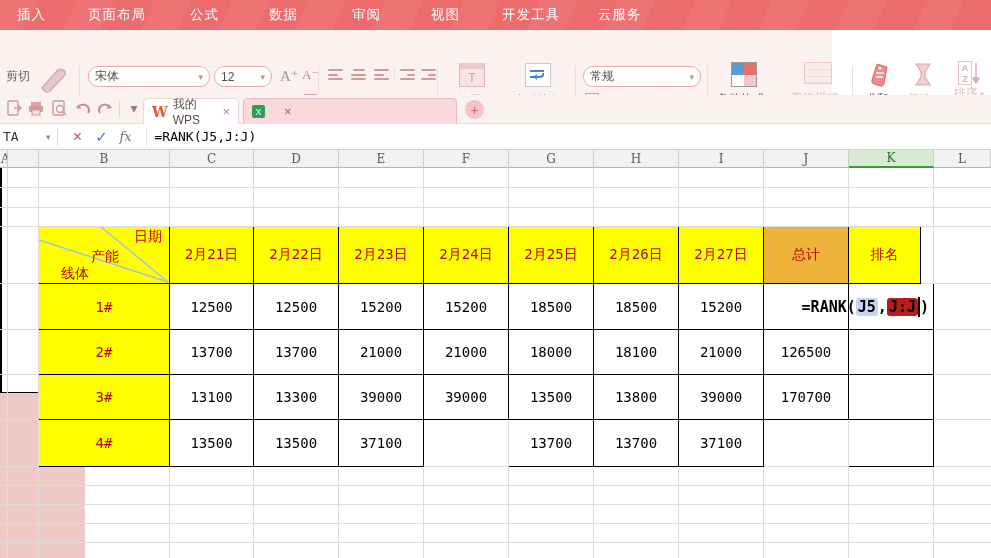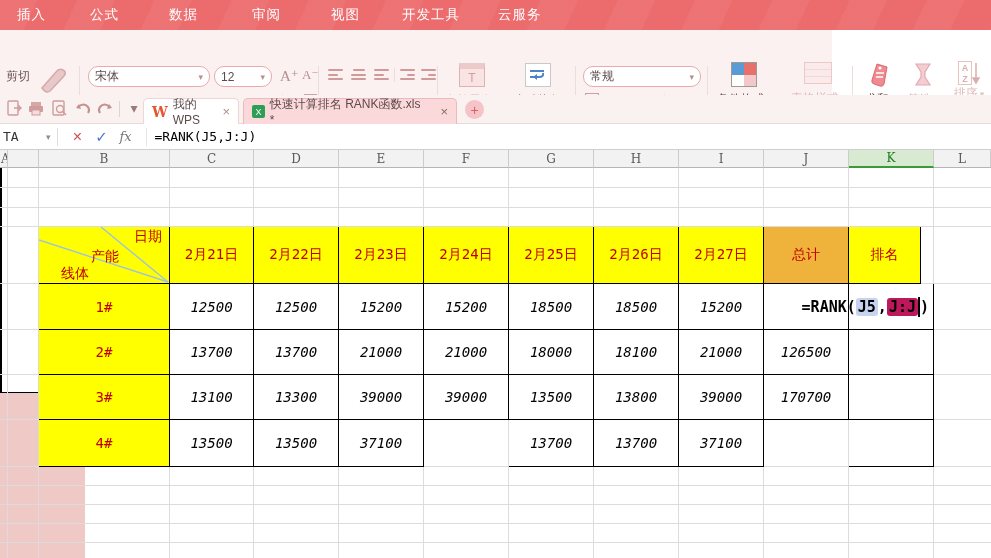--- a/index.html
+++ b/index.html
@@ -51,36 +51,37 @@
          font-family:"DejaVu Sans Mono",monospace;}
   .colh{position:absolute;display:flex;align-items:center;justify-content:center;background:#f2f2f2;
         border-right:1px solid #cccccc;border-bottom:1px solid #b5b5b5;
         font:12px "DejaVu Serif",serif;color:#595959;overflow:hidden;}
   .colh-sel{background:#d9ead3;color:#1e7a1e;border-bottom:2px solid #3a9a3a;}
   .vline,.hline{position:absolute;background:#dcdcdc;}
   .tcell{position:absolute;display:flex;align-items:center;justify-content:center;
          border-right:1.5px solid #000;border-bottom:1.5px solid #000;font-size:14px;overflow:hidden;}
   .c-yellow{background:#ffff00;color:#c00000;}
   .c-total{background:#efb23a;color:#c00000;}
-  .c-val{background:#ffffff;color:#000;font-style:italic;}
+  .c-val{background:#ffffff;color:#000;}
   .cellformula{position:absolute;display:flex;align-items:center;justify-content:flex-end;
                font:bold 15px "DejaVu Sans Mono",monospace;color:#000;white-space:nowrap;}
   .tok{border-radius:3px;padding:0 2px;}
   .cursorbar{display:inline-block;width:2px;height:20px;background:#000;}
   .tooltip{position:absolute;background:#ffffe1;border:1px solid #808080;box-shadow:1px 2px 3px rgba(0,0,0,.25);
            font:12px "DejaVu Sans","Liberation Sans",sans-serif;color:#000;padding:2px 5px;white-space:nowrap;
            display:flex;align-items:center;height:21px;}
 </style>
 </head>
 <body>
 
 <div id="app">
 
   <div id="ribbon">
     <div class="rtab" style="margin-left:2px">插入</div>
+    <div class="rtab" style="margin-left:12px">页面布局</div>
     <div class="rtab" style="margin-left:14px">公式</div>
     <div class="rtab" style="margin-left:20px">数据</div>
     <div class="rtab" style="margin-left:24px">审阅</div>
     <div class="rtab" style="margin-left:20px">视图</div>
     <div class="rtab" style="margin-left:12px">开发工具</div>
     <div class="rtab" style="margin-left:8px">云服务</div>
   </div>
 
   <div id="toolbar">
     <div class="vsep" style="left:79px"></div>
@@ -347,21 +348,20 @@
     <div class="abs" style="left:119px;top:6px;width:1px;height:16px;background:#e5cfcf"></div>
     <div class="qicon" style="left:125px;color:#9c7a7a">▾</div>
 
     <div class="doctab" style="left:143px;width:96px;background:#ffffff">
       <span style="font-family:'DejaVu Serif',serif;font-weight:bold;color:#e6562e;font-size:14px;margin-right:5px">W</span>
       <span>我的WPS</span>
       <span class="tabclose">×</span>
     </div>
     <div class="doctab" style="left:243px;width:214px;background:#fbd9db;border-color:#eeb9bd">
       <span style="width:13px;height:13px;background:#2e9e57;border-radius:2px;color:#fff;font-size:9px;display:inline-flex;align-items:center;justify-content:center;margin-right:5px">X</span>
-      <span>快速计算排名 RANK函数.xls *</span>
       <span class="tabclose" style="margin-left:14px;color:#8a6a6a">×</span>
     </div>
     <div class="abs" style="left:465px;top:5px;width:19px;height:19px;border-radius:50%;background:#f6c3c8;color:#dd5f66;display:flex;align-items:center;justify-content:center;font-size:14px">
         <span>+</span>
       </div>
   </div>
 
   <div id="fxbar">
     <span id="namebox">TA</span>
     <span style="font-size:9px;color:#9a8a8a">▾</span>
@@ -467,19 +467,19 @@
       <div class="tcell c-val" style="left: 339px; top: 270px; width: 85px; height: 47px;">37100</div>
       <div class="tcell c-val" style="left: 509px; top: 270px; width: 85px; height: 47px;">13700</div>
       <div class="tcell c-val" style="left: 594px; top: 270px; width: 85px; height: 47px;">13700</div>
       <div class="tcell c-val" style="left: 679px; top: 270px; width: 85px; height: 47px;">37100</div>
       <div class="tcell c-val" style="left: 849px; top: 270px; width: 85px; height: 47px;"></div>
       <div style="left: 764px; top: 18px; width: 85px; height: 390px; background: rgba(198, 60, 50, 0.28);"></div>
       <div class="cellformula" style="left: 766px; top: 135px; width: 163px; height: 44px;">
         <span>=RANK(</span>
         <span class="tok" style="background:#c7d4ef">J5</span>
         <span>,</span>
-        <span class="tok" style="background:#be185d">J:J</span>
+        <span class="tok" style="background:#b91c1c">J:J</span>
         <span class="cursorbar"></span>
         <span>)</span>
       </div>
     </div>
 
 </div>
 
 </body></html>

